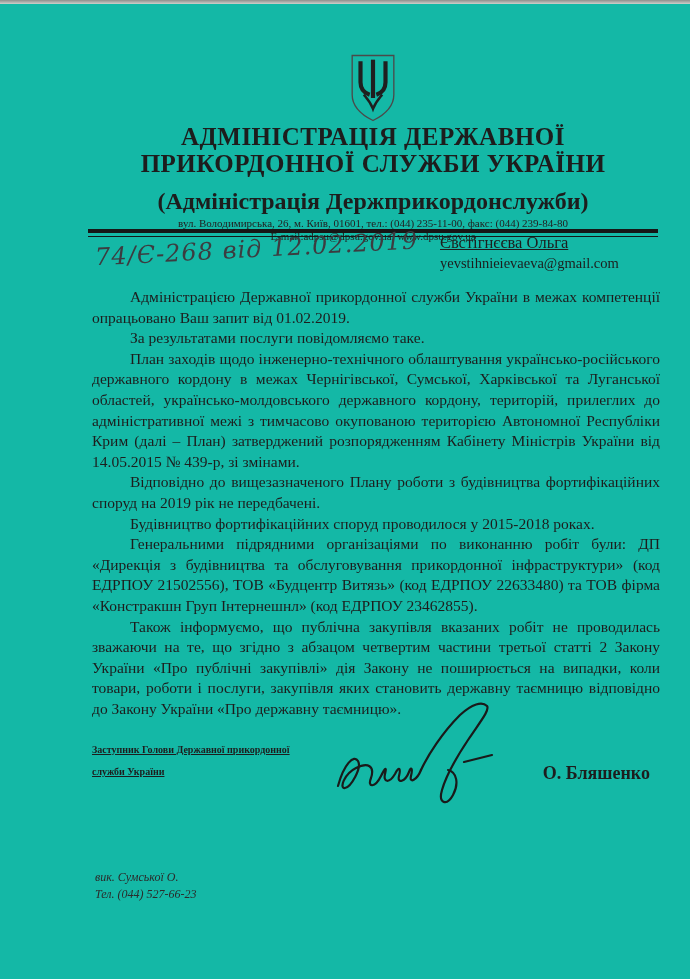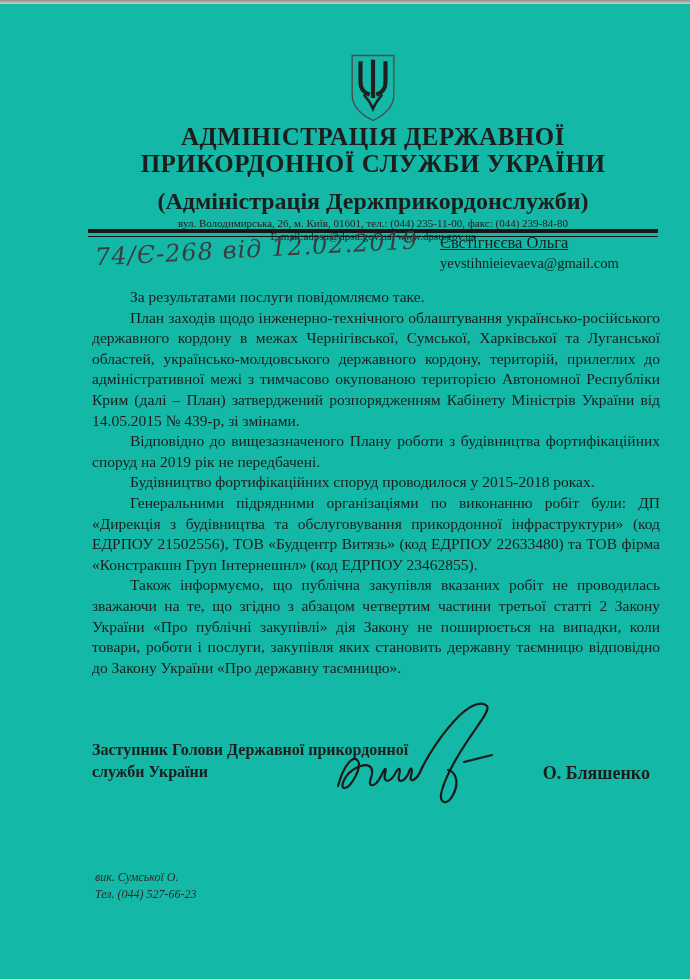--- a/index.html
+++ b/index.html
@@ -34,21 +34,21 @@
   .recipient-name { font-weight:normal; font-size:16.5px; text-decoration:underline; }
   .recipient-email { font-size:14.5px; margin-top:2px; }
   
   .body-text { position:absolute; left:92px; top:287px; width:568px; }
   .body-text p {
     margin:0; text-indent:38px; text-align:justify;
     font-size:15.5px; line-height:20.6px;
   }
   
   .sign-block { position:absolute; left:92px; top:739px; width:568px; }
-  .sign-title { font-weight:bold; font-size:16px; line-height:22px; width:360px; }
+  .sign-title { font-weight:bold; font-size:10px; line-height:22px; width:360px;text-decoration:underline; }
   .sign-name {
     position:absolute; right:10px; top:24px;
     font-weight:bold; font-size:18px;
   }
   .autograph { position:absolute; left:330px; top:700px; }
   
   .exec-note {
     position:absolute; left:95px; top:869px;
     font-style:italic; font-size:12px; line-height:16.5px; color:#2b2b2b;
   }
@@ -79,20 +79,21 @@
   </div>
   <div class="letterhead-rule"></div>
 
   <div class="handwritten">74/Є-268 від 12.02.2019</div>
   <div class="recipient">
     <div class="recipient-name">Євстігнєєва Ольга</div>
     <div class="recipient-email">yevstihnieievaeva@gmail.com</div>
   </div>
 
   <div class="body-text">
+    <p>Адміністрацією Державної прикордонної служби України в межах компетенції опрацьовано Ваш запит від 01.02.2019.</p>
     <p>За результатами послуги повідомляємо таке.</p>
     <p>План заходів щодо інженерно-технічного облаштування українсько-російського державного кордону в межах Чернігівської, Сумської, Харківської та Луганської областей, українсько-молдовського державного кордону, територій, прилеглих до адміністративної межі з тимчасово окупованою територією Автономної Республіки Крим (далі – План) затверджений розпорядженням Кабінету Міністрів України від 14.05.2015 № 439-р, зі змінами.</p>
     <p>Відповідно до вищезазначеного Плану роботи з будівництва фортифікаційних споруд на 2019 рік не передбачені.</p>
     <p>Будівництво фортифікаційних споруд проводилося у 2015-2018 роках.</p>
     <p>Генеральними підрядними організаціями по виконанню робіт були: ДП «Дирекція з будівництва та обслуговування прикордонної інфраструктури» (код ЕДРПОУ 21502556), ТОВ «Будцентр Витязь» (код ЕДРПОУ 22633480) та ТОВ фірма «Констракшн Груп Інтернешнл» (код ЕДРПОУ 23462855).</p>
     <p>Також інформуємо, що публічна закупівля вказаних робіт не проводилась зважаючи на те, що згідно з абзацом четвертим частини третьої статті 2 Закону України «Про публічні закупівлі» дія Закону не поширюється на випадки, коли товари, роботи і послуги, закупівля яких становить державну таємницю відповідно до Закону України «Про державну таємницю».</p>
   </div>
 
   <div class="sign-block">
     <div class="sign-title">

